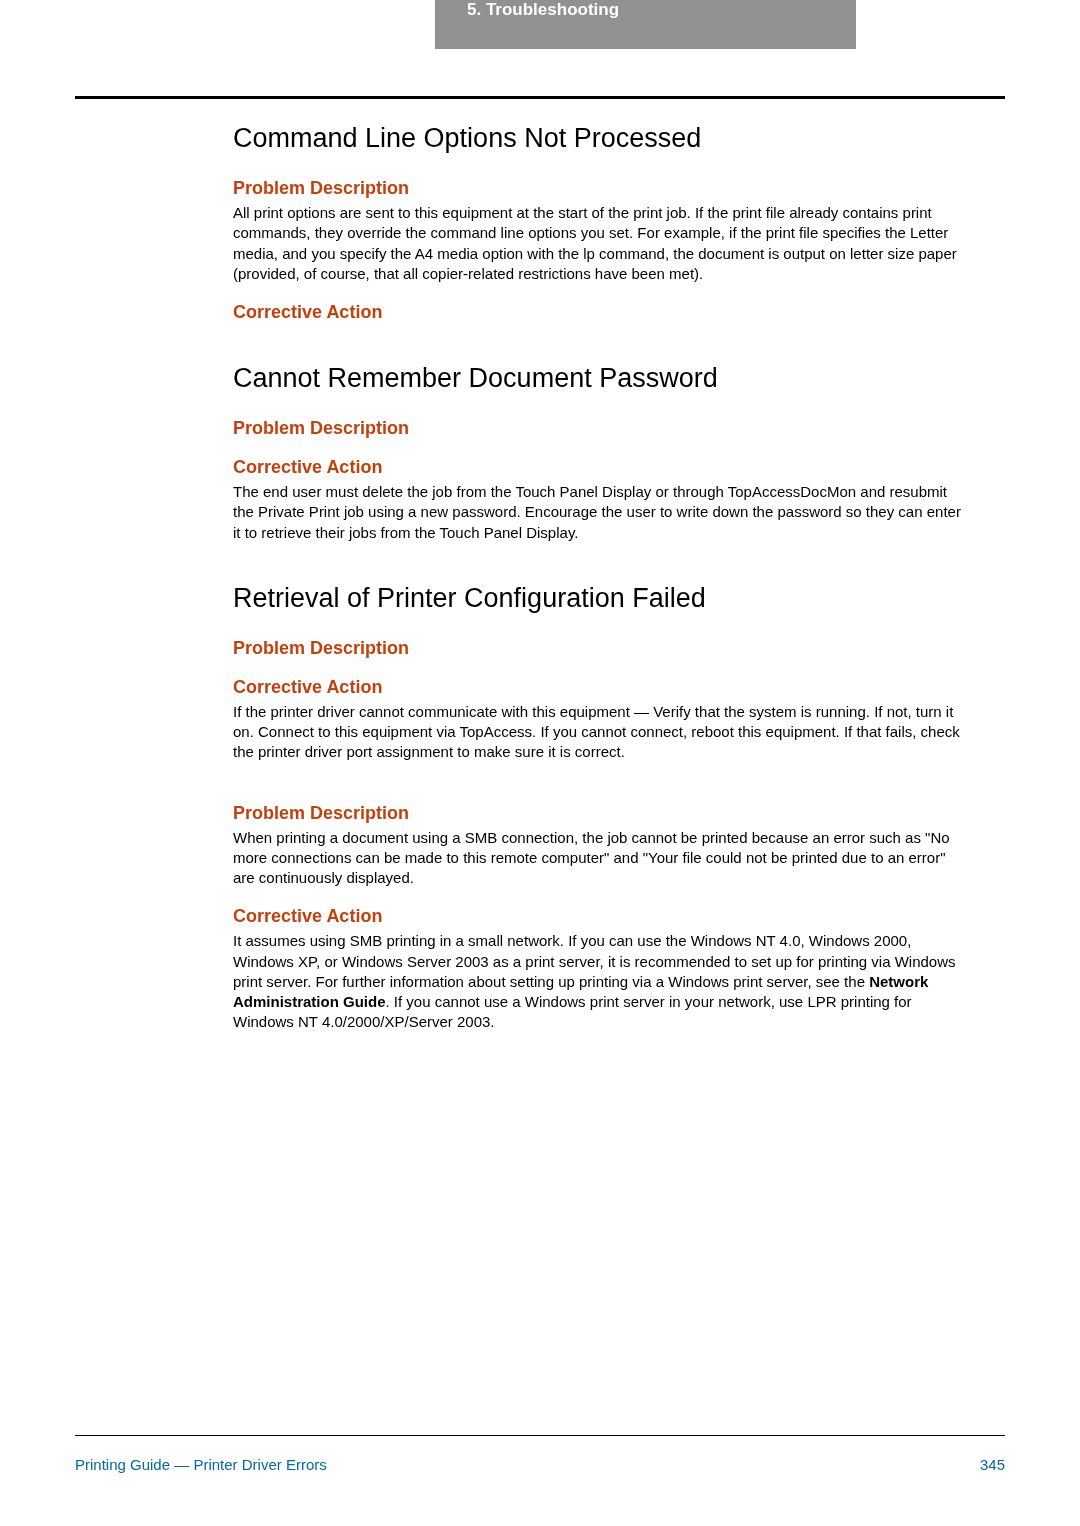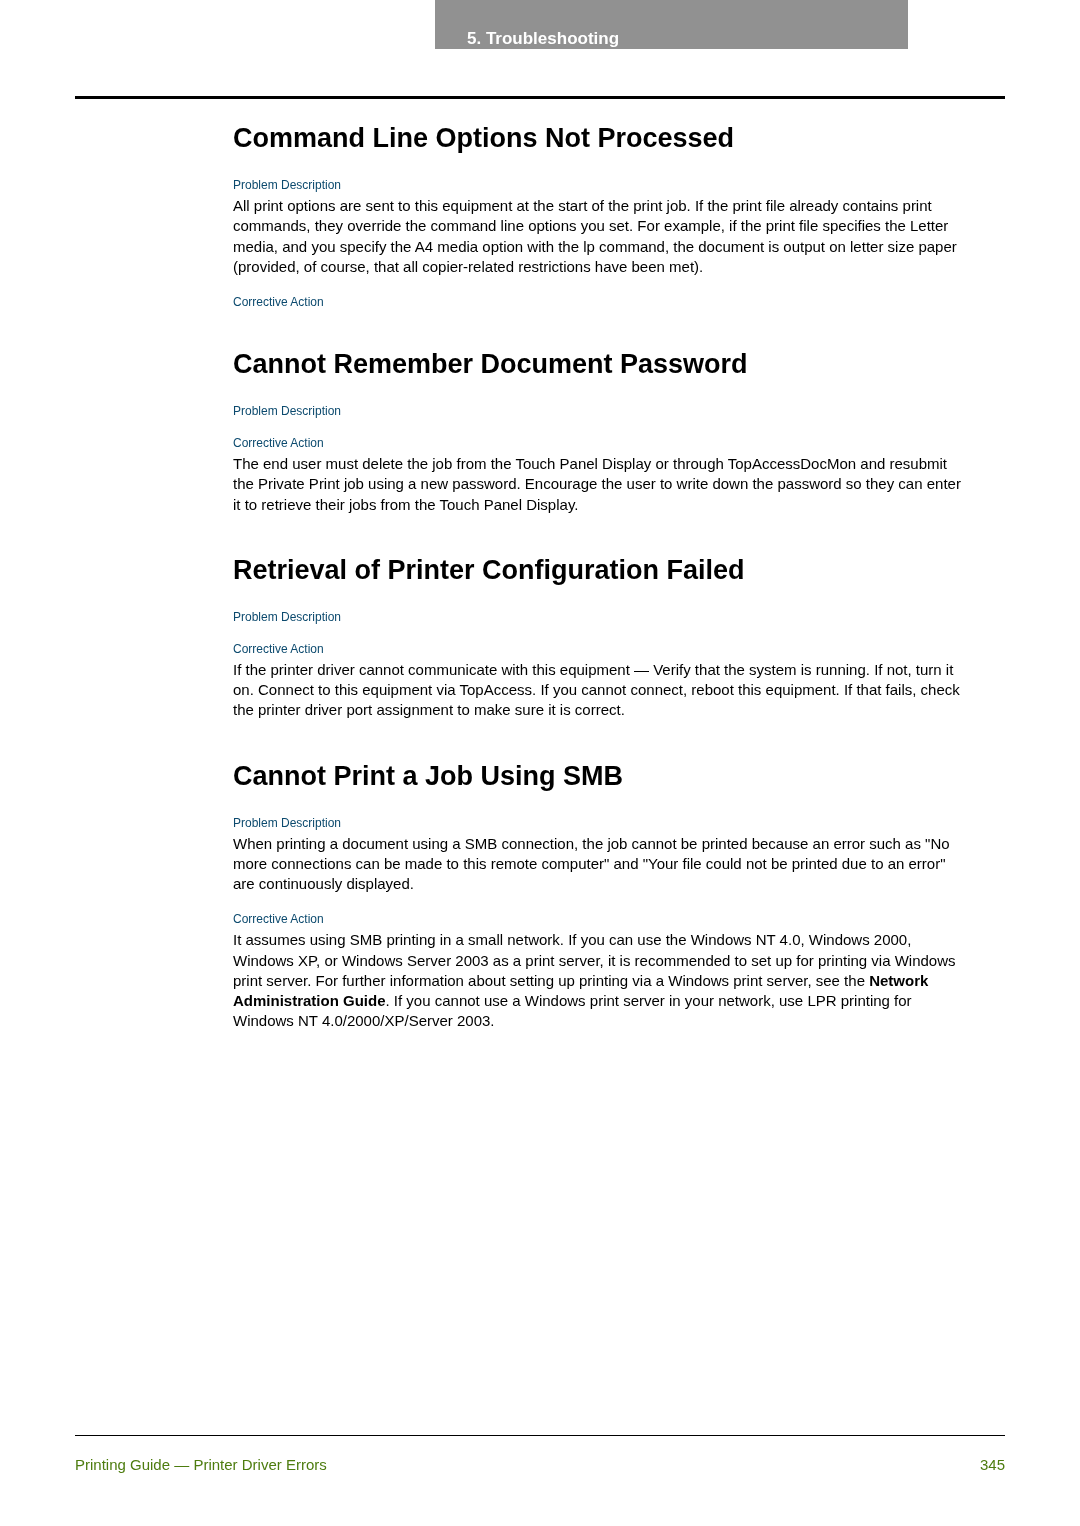--- a/index.html
+++ b/index.html
@@ -11,25 +11,25 @@
       width: 1080px;
       height: 1526px;
       background: #ffffff;
       font-family: Arial, Helvetica, sans-serif;
       position: relative;
     }
     .header-band {
       position: absolute;
       top: 0;
       left: 435px;
-      width: 473px;
+      width: 421px;
       height: 49px;
       background: #919191;
       display: flex;
-      align-items: flex-end;
+      align-items: flex-start;
       padding-left: 32px;
     }
     .header-text {
       color: #ffffff;
       font-size: 17px;
       font-weight: bold;
     }
     .content {
       position: absolute;
       top: 96px;
@@ -38,34 +38,34 @@
     }
     .divider-top {
       border-top: 3px solid #000000;
       margin-bottom: 24px;
     }
     .section {
       margin-bottom: 40px;
     }
     .section-title {
       font-size: 27px;
-      font-weight: bold;
+      font-weight: normal;
       color: #000000;
       margin-bottom: 24px;
       margin-left: 158px;
     }
     .subsection {
       margin-bottom: 18px;
       margin-left: 158px;
       margin-right: 40px;
     }
     .sub-label {
-      font-size: 12px;
-      font-weight: normal;
-      color: #0c4a6e;
+      font-size: 18px;
+      font-weight: bold;
+      color: #c2410c;
       margin-bottom: 4px;
     }
     .body-text {
       font-size: 15px;
       color: #000000;
       line-height: 1.35;
     }
     .body-text .italic-bold {
       font-weight: bold;
     }
@@ -76,21 +76,21 @@
       right: 75px;
     }
     .divider-bottom {
       border-top: 1.5px solid #000000;
       margin-bottom: 20px;
     }
     .footer-row {
       display: flex;
       justify-content: space-between;
       font-size: 15px;
-      color: #4d7c0f;
+      color: #0369a1;
     }
   </style>
 </head>
 <body>
 
 <div class="header-band">
   <span class="header-text">5.  Troubleshooting</span>
 </div>
 
 <div class="content">
@@ -123,21 +123,20 @@
     <div class="subsection">
       <div class="sub-label">Problem Description</div>
     </div>
     <div class="subsection">
       <div class="sub-label">Corrective Action</div>
       <div class="body-text">If the printer driver cannot communicate with this equipment — Verify that the system is running. If not, turn it on. Connect to this equipment via TopAccess. If you cannot connect, reboot this equipment. If that fails, check the printer driver port assignment to make sure it is correct.</div>
     </div>
   </div>
 
   <div class="section">
-    <h2 class="section-title">Cannot Print a Job Using SMB</h2>
     <div class="subsection">
       <div class="sub-label">Problem Description</div>
       <div class="body-text">When printing a document using a SMB connection, the job cannot be printed because an error such as "No more connections can be made to this remote computer" and "Your file could not be printed due to an error" are continuously displayed.</div>
     </div>
     <div class="subsection">
       <div class="sub-label">Corrective Action</div>
       <div class="body-text"><span>It assumes using SMB printing in a small network.  If you can use the Windows NT 4.0, Windows 2000, Windows XP, or Windows Server 2003 as a print server, it is recommended to set up for printing via Windows print server.  For further information about setting up printing via a Windows print server, see the </span><span class="italic-bold">Network Administration Guide</span><span>. If you cannot use a Windows print server in your network, use LPR printing for Windows NT 4.0/2000/XP/Server 2003.</span></div>
     </div>
   </div>
 </div>

